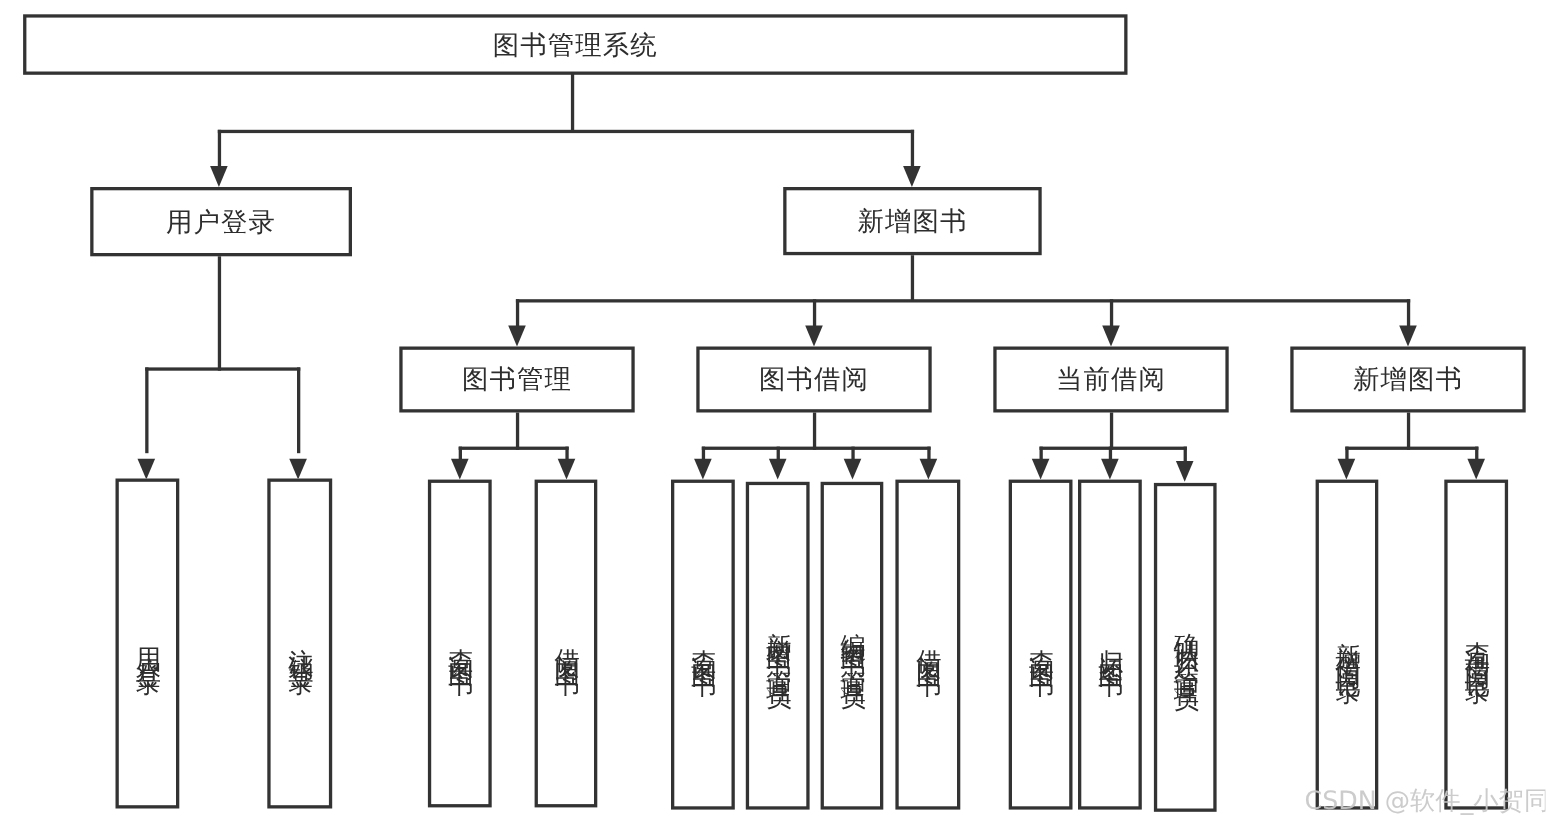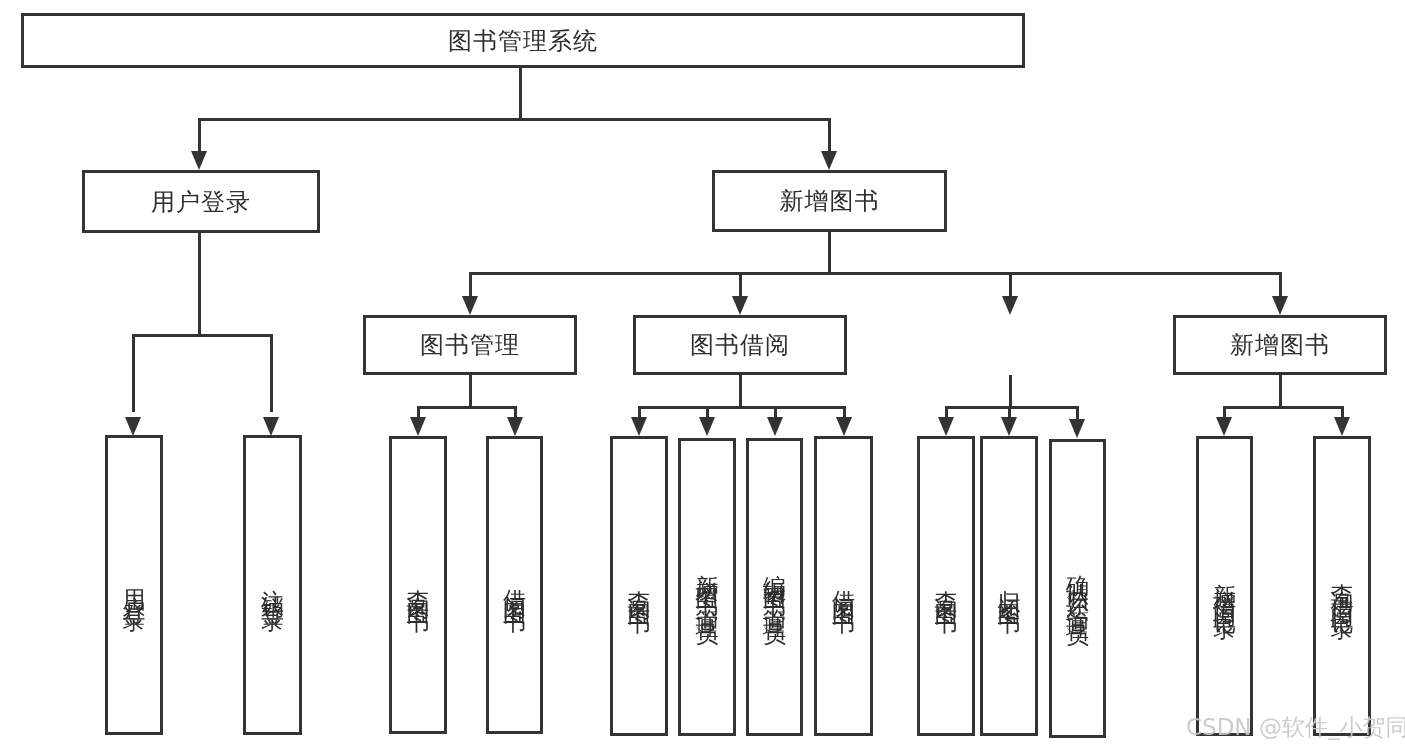--- a/index.html
+++ b/index.html
@@ -59,20 +59,23 @@
   <div class="vline" style="left:1009px; top:272px; height:26px;"></div>
   <div class="arrow" style="left:1002px; top:296px;"></div>
   <div class="vline" style="left:1279px; top:272px; height:26px;"></div>
   <div class="arrow" style="left:1272px; top:296px;"></div>
 
   <div class="box h" style="left:363px; top:315px; width:214px; height:60px;">
     <span>图书管理</span>
   </div>
   <div class="box h" style="left:633px; top:315px; width:214px; height:60px;">
     <span>图书借阅</span>
+  </div>
+  <div class="box h" style="left:903px; top:315px; width:214px; height:60px;">
+    <span>当前借阅</span>
   </div>
   <div class="box h" style="left:1173px; top:315px; width:214px; height:60px;">
     <span>新增图书</span>
   </div>
 
   <div class="vline" style="left:469px; top:375px; height:34px;"></div>
   <div class="hline" style="left:417px; top:406px; width:100px;"></div>
   <div class="vline" style="left:417px; top:406px; height:14px;"></div>
   <div class="arrow" style="left:410px; top:417px;"></div>
   <div class="vline" style="left:514px; top:406px; height:14px;"></div>

